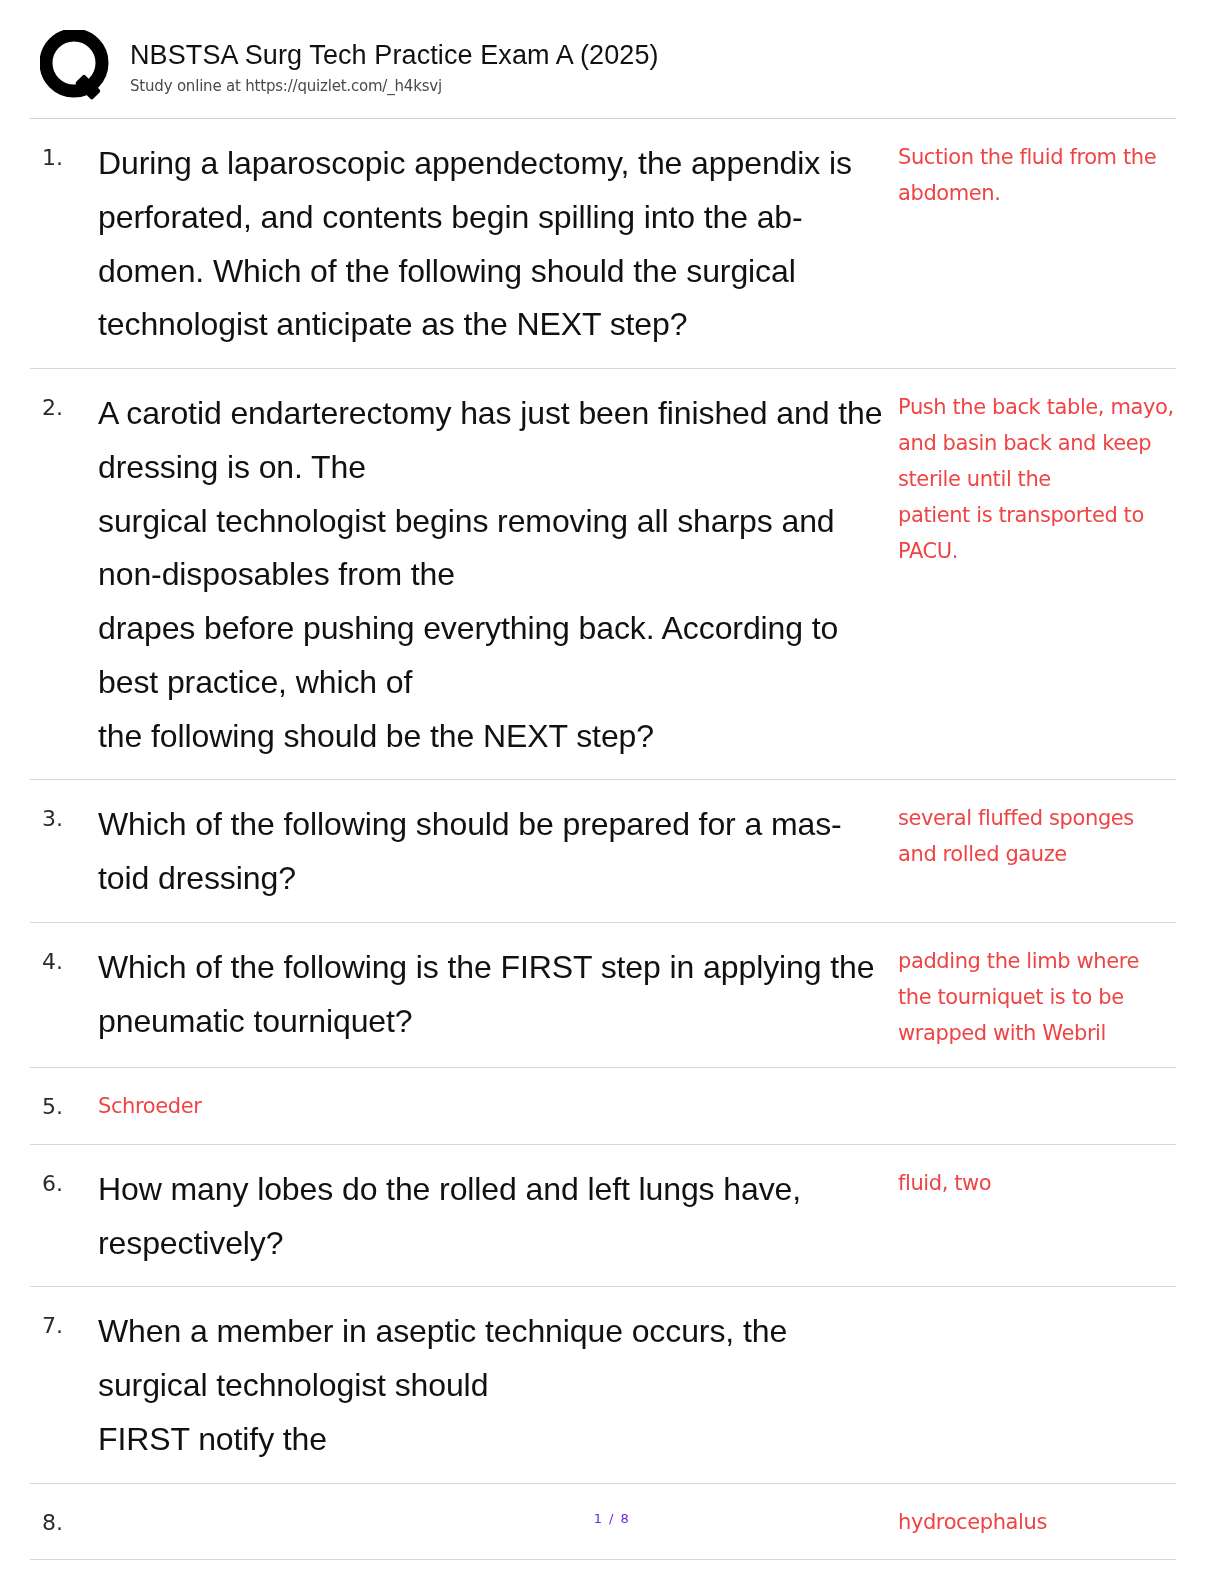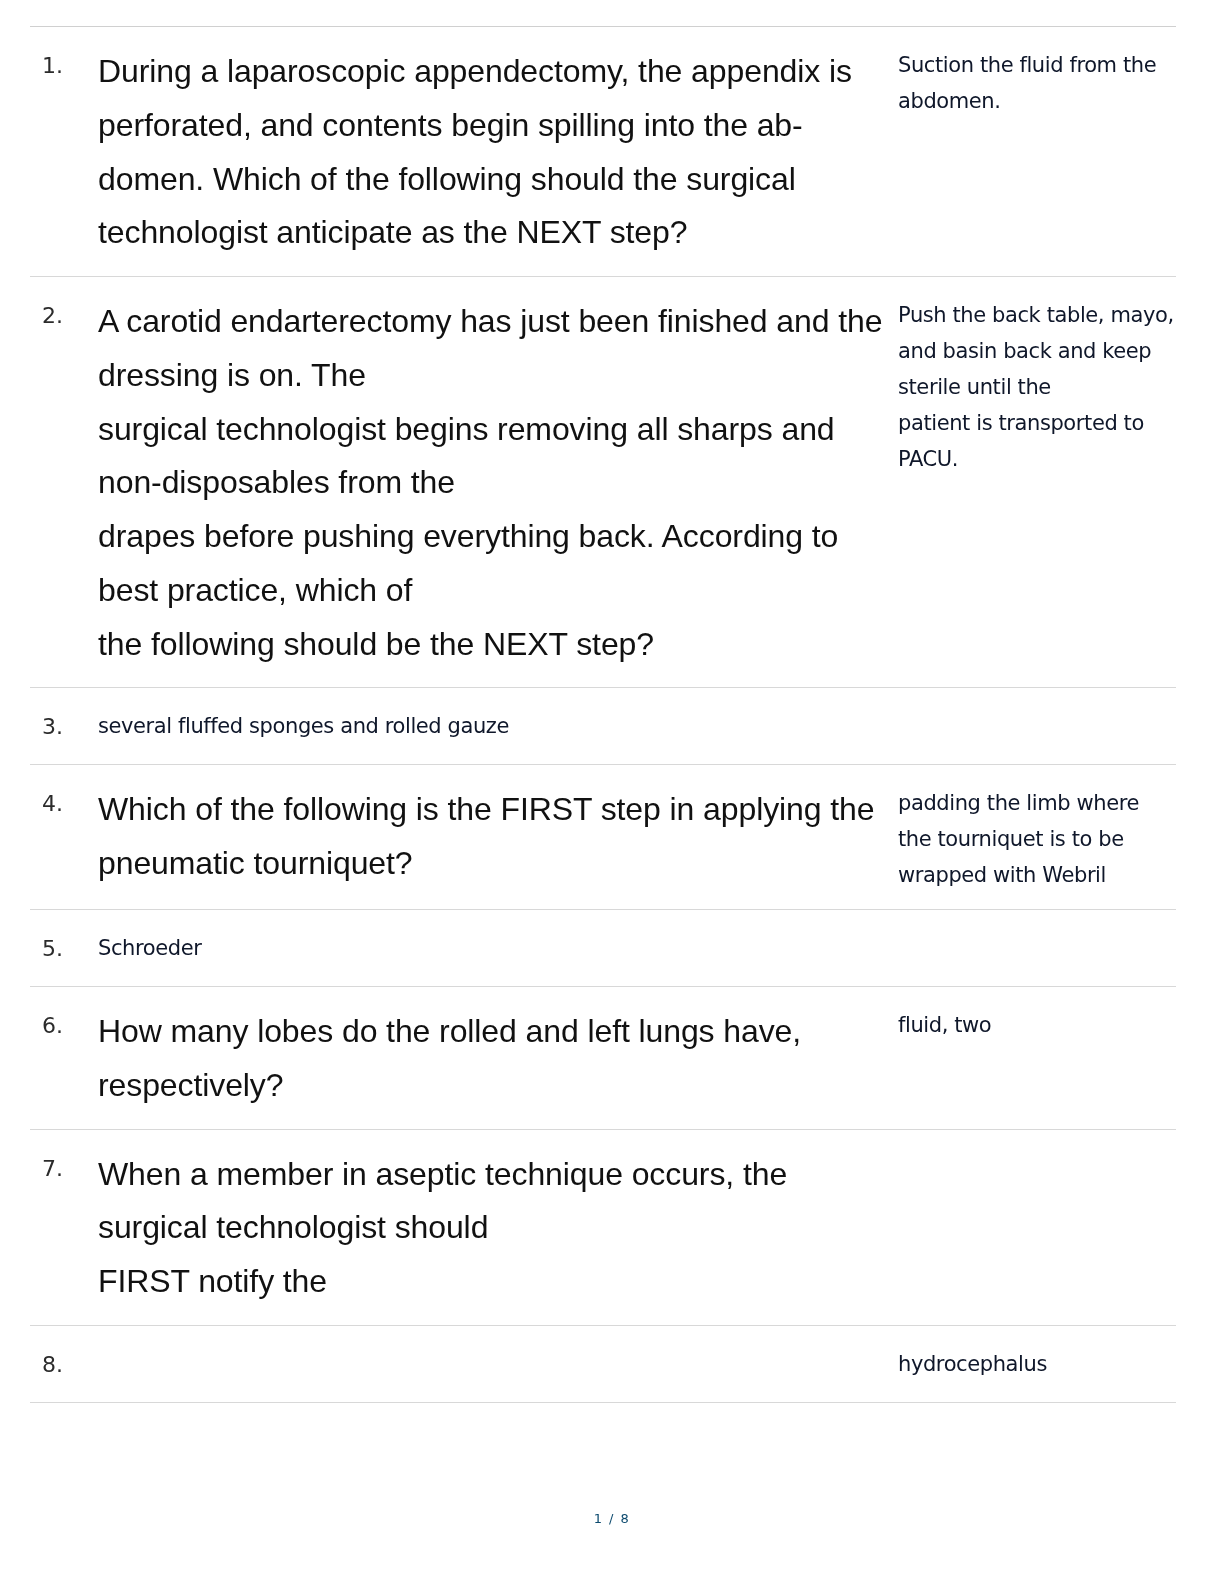--- a/index.html
+++ b/index.html
@@ -82,48 +82,60 @@
     line-height: 1.68;
     color: #111111;
     padding-right: 12px;
     white-space: pre-line;
     letter-spacing: -0.1px;
   }
   .row-def {
     flex: 1 1 auto;
     font-size: 21px;
     line-height: 1.72;
-    color: #0f172a;
+    color: #ef4444;
     font-family: "DejaVu Sans", sans-serif;
     letter-spacing: -0.4px;
     padding-top: 2px;
     white-space: pre-line;
   }
 
   .footer-rule {
     border-top: 1px solid #d8d8d8;
     margin-top: 0;
   }
   .page-footer {
     text-align: center;
     font-size: 13px;
-    color: #0c4a6e;
+    color: #6d28d9;
     font-family: "DejaVu Sans", sans-serif;
     letter-spacing: 1.5px;
     position: absolute;
     bottom: 58px;
     left: 0;
     right: 0;
   }
 </style>
 </head>
 <body>
 
 <div class="page">
 
+  <div class="header">
+    <div class="logo">
+      <svg width="74" height="74" viewBox="0 0 74 74" aria-hidden="true">
+        <circle cx="34" cy="33" r="28" fill="none" stroke="#000000" stroke-width="13"></circle>
+        <rect x="44" y="44" width="24" height="13" rx="2" fill="#000000" transform="rotate(45 44 44)"></rect>
+      </svg>
+    </div>
+    <div class="header-text">
+      <div class="doc-title">NBSTSA Surg Tech Practice Exam A (2025)</div>
+      <div class="doc-subtitle">Study online at https://quizlet.com/_h4ksvj</div>
+    </div>
+  </div>
 
   <div class="rows">
 
     <div class="row">
       <div class="row-num">1.</div>
       <div class="row-term">During a laparoscopic appendectomy, the appendix is perforated, and contents begin spilling into the ab-domen. Which of the following should the surgical technologist anticipate as the NEXT step?</div>
       <div class="row-def">Suction the fluid from the abdomen.</div>
     </div>
 
     <div class="row">
@@ -131,20 +143,21 @@
       <div class="row-term">A carotid endarterectomy has just been finished and the dressing is on. The
 surgical technologist begins removing all sharps and non-disposables from the
 drapes before pushing everything back. According to best practice, which of
 the following should be the NEXT step?</div>
       <div class="row-def">Push the back table, mayo, and basin back and keep sterile until the
 patient is transported to PACU.</div>
     </div>
 
     <div class="row">
       <div class="row-num">3.</div>
+      <div class="row-term">Which of the following should be prepared for a mas-toid dressing?</div>
       <div class="row-def">several fluffed sponges and rolled gauze</div>
     </div>
 
     <div class="row">
       <div class="row-num">4.</div>
       <div class="row-term">Which of the following is the FIRST step in applying the pneumatic tourniquet?</div>
       <div class="row-def">padding the limb where the tourniquet is to be wrapped with Webril</div>
     </div>
 
     <div class="row">

